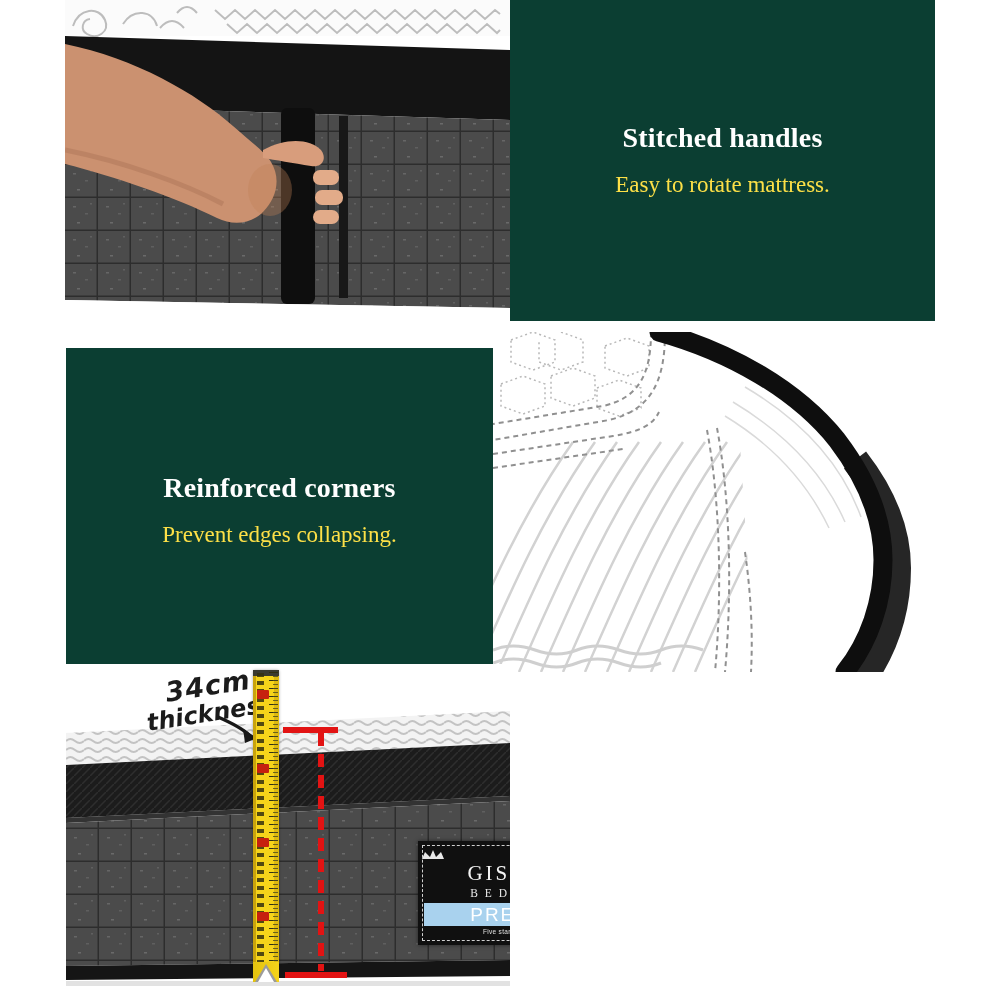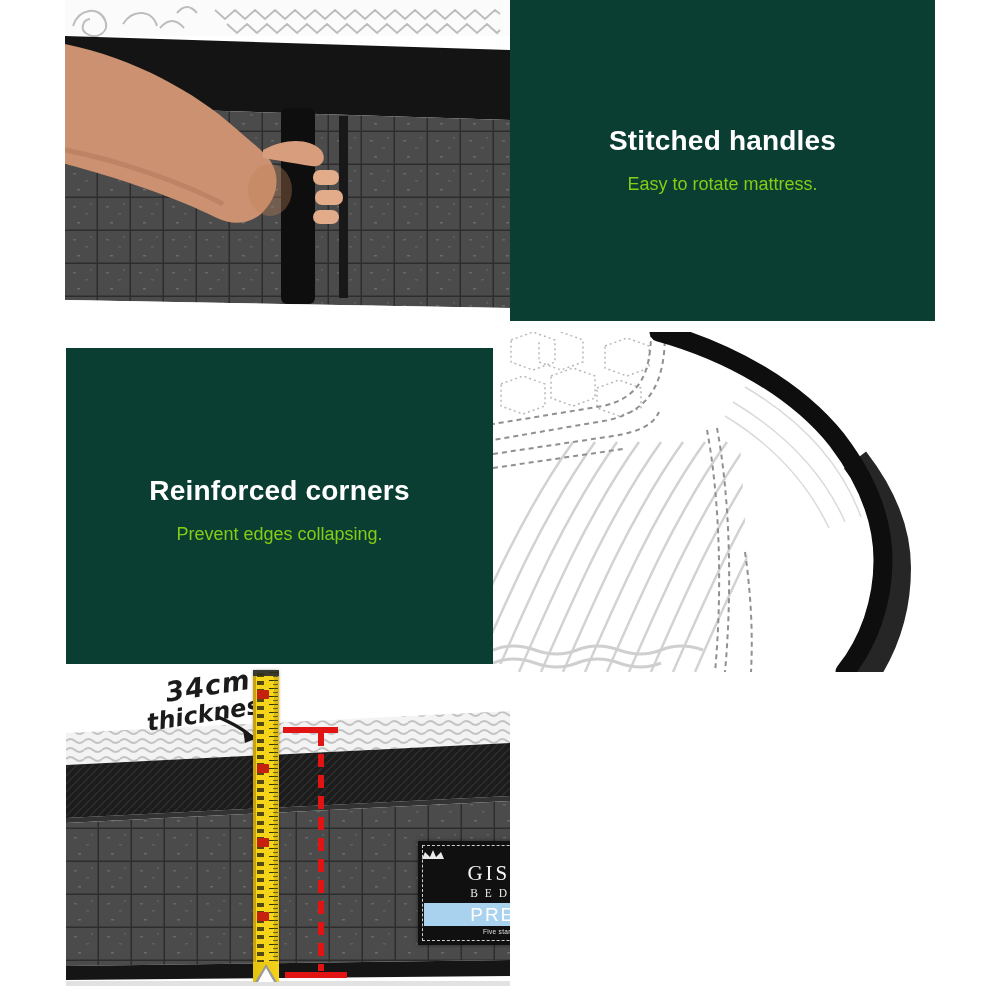--- a/index.html
+++ b/index.html
@@ -1,22 +1,22 @@
 <!DOCTYPE html>
 <html><head>
 <meta charset="utf-8">
 <style>
   html,body{margin:0;padding:0;background:#ffffff;}
   .canvas{position:relative;width:1000px;height:1000px;background:#ffffff;overflow:hidden;
           font-family:"Liberation Sans",sans-serif;}
   
   .panel{position:absolute;background:#0b3e32;display:flex;flex-direction:column;
-         align-items:center;justify-content:center;text-align:center;}
+         align-items:center;justify-content:center;text-align:center;font-family:Liberation Serif, serif;}
   .panel-title{color:#ffffff;font-size:28px;font-weight:700;letter-spacing:.2px;line-height:1.1;}
-  .panel-sub{color:#84cc16;font-size:18px;font-weight:400;margin-top:18px;line-height:1.1;}
+  .panel-sub{color:#fde047;font-size:23px;font-weight:400;margin-top:18px;line-height:1.1;}
   
   .photo{position:absolute;overflow:hidden;background:#ffffff;}
   .photo svg{display:block;}
   
   .tape{position:absolute;left:187px;top:6px;width:26px;height:296px;border-radius:2px 2px 0 0;
         background:linear-gradient(90deg,#c9a30c 0,#c9a30c 3px,#f6d41a 3px,#f6d41a 21px,#ddb90f 21px,#ddb90f 26px);
         box-shadow:0 0 3px rgba(0,0,0,.35);}
   .tape-hook{position:absolute;left:0;top:0;width:100%;height:6px;background:#3a3a30;}
   .tape-ticks-major{position:absolute;right:1px;top:2px;bottom:0;width:9px;
         background:repeating-linear-gradient(180deg,#2f2f12 0 1.5px,transparent 1.5px 8px);}

